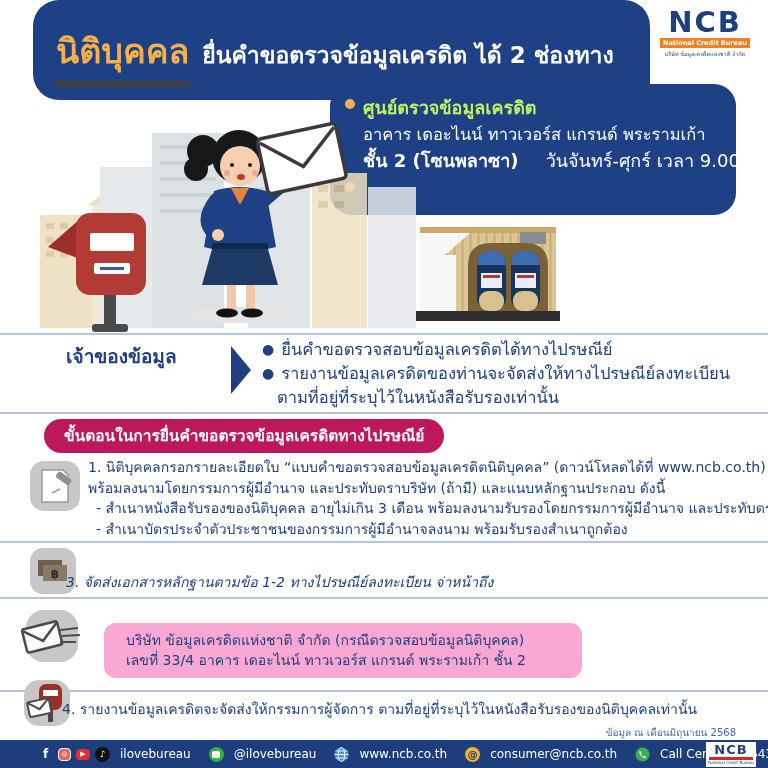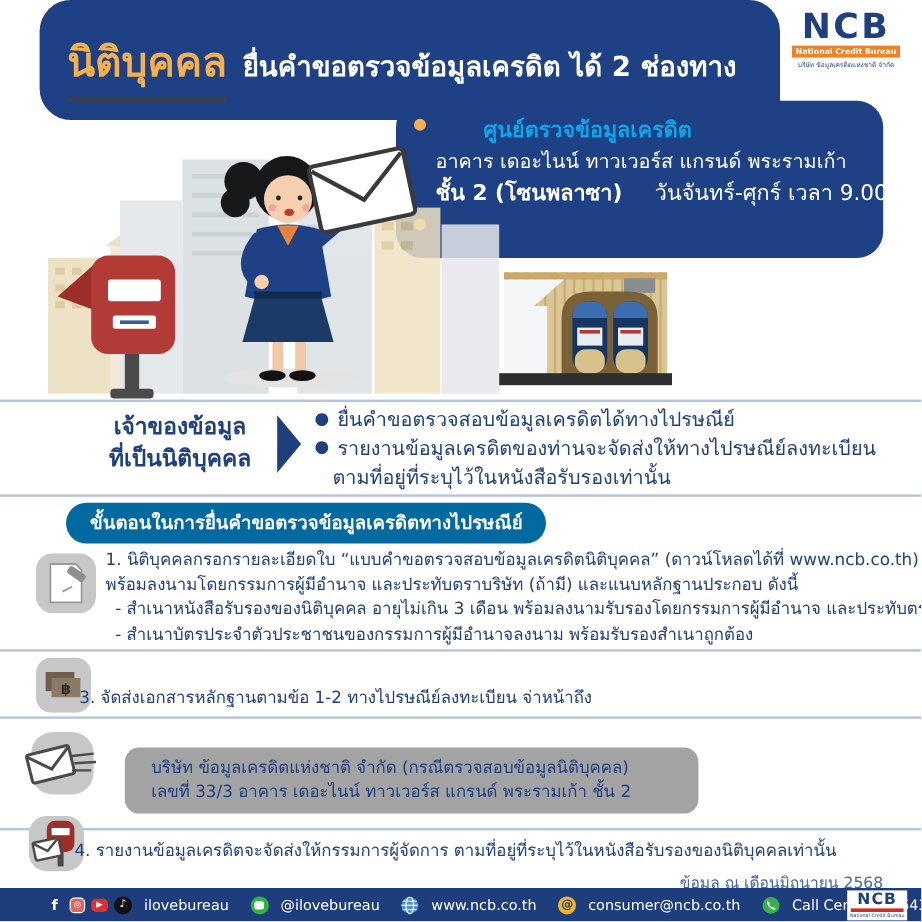--- a/index.html
+++ b/index.html
@@ -3,67 +3,67 @@
 <meta charset="utf-8">
 <style>
   html,body{margin:0;padding:0;}
   .page{position:relative;width:768px;height:768px;background:#fff;overflow:hidden;
         font-family:"DejaVu Sans","Liberation Sans",sans-serif;}
 
   
   .banner{position:absolute;left:33px;top:0;width:617px;height:100px;background:#1e4084;
           border-radius:26px 26px 0 26px;}
   .banner-title{position:absolute;left:56px;top:24px;display:flex;align-items:baseline;white-space:nowrap;}
-  .title-hl{color:#f3b04c;font-size:34px;font-weight:bold;border-bottom:4px solid #404040;padding-bottom:3px;}
+  .title-hl{color:#f3b04c;font-size:34px;font-weight:bold;border-bottom:6px solid #404040;padding-bottom:3px;}
   .title-rest{color:#ffffff;font-size:23px;font-weight:bold;margin-left:13px;}
 
   .logo-top{position:absolute;left:660px;top:8px;width:90px;text-align:center;}
   .logo-ncb{font-size:29px;font-weight:bold;color:#1f3f7f;letter-spacing:2px;line-height:1;}
   .logo-bar{background:#f08124;color:#fff;font-size:6.5px;font-weight:bold;padding:1px 0;margin-top:1px;}
   .logo-th{font-size:5.5px;color:#1f3f7f;margin-top:2px;}
 
   
   .channels{position:absolute;left:330px;top:84px;width:406px;height:131px;background:#1e4084;border-radius:22px;}
   .ch-dot{position:absolute;width:10px;height:10px;border-radius:50%;background:#f3b04c;}
-  .ch-t1{position:absolute;left:33px;top:9px;color:#0ea5e9;font-size:18px;font-weight:bold;margin-left:40px;}
+  .ch-t1{position:absolute;left:33px;top:9px;color:#bef264;font-size:18px;font-weight:bold;}
   .ch-l1{position:absolute;left:33px;top:37px;color:#fff;font-size:16.5px;}
   .ch-l2{position:absolute;left:33px;top:62px;color:#fff;white-space:nowrap;}
   .ch-l2 .big{font-size:18px;font-weight:bold;}
   .ch-l2 .small{font-size:18px;margin-left:22px;}
   .ch-t2{position:absolute;left:33px;top:92px;color:#fff;font-size:19px;font-weight:bold;margin-top:40px;}
 
   
   .hr{position:absolute;left:0;width:768px;height:2px;background:#b7c3da;}
 
   
-  .owner-label{position:absolute;left:66px;top:344px;width:168px;text-align:center;color:#1f3f7f;
+  .owner-label{position:absolute;left:66px;top:344px;width:168px;text-align:left;color:#1f3f7f;
                font-weight:bold;font-size:19px;line-height:1.35;}
   .owner-arrow{position:absolute;left:231px;top:346px;width:0;height:0;
                border-left:20px solid #1f3f7f;border-top:24px solid transparent;border-bottom:24px solid transparent;}
   .owner-bullets{position:absolute;left:262px;top:338px;color:#1f3f7f;font-size:16.5px;line-height:1.45;}
   .ob-row{display:flex;align-items:flex-start;}
   .ob-dot{font-size:14px;margin-right:7px;line-height:1.7;}
   .ob-indent{padding-left:15px;}
 
   
-  .steps-pill{position:absolute;left:55px;top:419px;background:#0369a1;color:#fff;font-size:15.5px;
+  .steps-pill{position:absolute;left:44px;top:419px;background:#be185d;color:#fff;font-size:15.5px;
               font-weight:bold;padding:4px 20px 5px;border-radius:17px;}
   .step-text{position:absolute;color:#1f3f7f;font-size:14px;line-height:1.47;white-space:nowrap;}
   .s1{left:88px;top:457px;}
   .s2{left:88px;top:547px;}
-  .s3t{left:66px;top:572px;}
+  .s3t{left:66px;top:572px;font-style:italic;}
   .s4{left:62px;top:699px;}
   .dash{padding-left:8px;}
-  .s3-box{position:absolute;left:104px;top:623px;width:456px;background:#a3a3a3;border-radius:12px;
+  .s3-box{position:absolute;left:104px;top:623px;width:456px;background:#f9a8d4;border-radius:12px;
           padding:7px 0 7px 22px;color:#1f3f7f;font-size:14px;line-height:1.45;}
 
   .step-icon{position:absolute;}
 
   
-  .note{position:absolute;right:32px;top:725px;font-size:13px;color:#4565ad;}
+  .note{position:absolute;right:32px;top:725px;font-size:10px;color:#4565ad;}
 
   
   .footer{position:absolute;left:0;top:740px;width:768px;height:28px;background:#1e3d7c;
           display:flex;align-items:center;padding-left:38px;box-sizing:border-box;color:#fff;font-size:12px;}
   .fgroup{display:flex;align-items:center;gap:5px;}
   .fi{width:15px;height:15px;border-radius:50%;display:inline-flex;align-items:center;justify-content:center;
       font-size:9px;font-weight:bold;color:#fff;flex:0 0 auto;}
   .fi-fb{background:transparent;font-size:12px;}
   .fi-ig{border-radius:4px;background:#e1655d;border:1px solid #fff;width:11px;height:11px;font-size:7px;}
   .fi-yt{border-radius:4px;background:#e02f2f;width:14px;height:11px;font-size:7px;}
@@ -213,21 +213,20 @@
   </svg>
 
   <div class="hr" style="top:333px;"></div>
   <div class="hr" style="top:412px;"></div>
   <div class="hr" style="top:541px;"></div>
   <div class="hr" style="top:597px;"></div>
   <div class="hr" style="top:690px;"></div>
 
   <div class="owner-label">
     <div>เจ้าของข้อมูล</div>
-    <div>ที่เป็นนิติบุคคล</div>
   </div>
   <div class="owner-arrow"></div>
   <div class="owner-bullets">
     <div class="ob-row">
       <span class="ob-dot">●</span>
       <span>ยื่นคำขอตรวจสอบข้อมูลเครดิตได้ทางไปรษณีย์</span>
     </div>
     <div class="ob-row">
       <span class="ob-dot">●</span>
       <span>รายงานข้อมูลเครดิตของท่านจะจัดส่งให้ทางไปรษณีย์ลงทะเบียน</span>
@@ -265,21 +264,21 @@
       <rect x="6" y="16" width="36" height="24" rx="2" fill="#ffffff" stroke="#4a4a4a" stroke-width="2.5"></rect>
       <polyline points="7,18 24,32 41,18" fill="none" stroke="#4a4a4a" stroke-width="2.5"></polyline>
     </g>
     <line x1="42" y1="22" x2="60" y2="20" stroke="#4a4a4a" stroke-width="2"></line>
     <line x1="44" y1="28" x2="62" y2="27" stroke="#4a4a4a" stroke-width="2"></line>
     <line x1="42" y1="34" x2="58" y2="34" stroke="#4a4a4a" stroke-width="2"></line>
   </svg>
   <div class="step-text s3t">3. จัดส่งเอกสารหลักฐานตามข้อ 1-2 ทางไปรษณีย์ลงทะเบียน จ่าหน้าถึง</div>
   <div class="s3-box">
     <div>บริษัท ข้อมูลเครดิตแห่งชาติ จำกัด (กรณีตรวจสอบข้อมูลนิติบุคคล)</div>
-    <div>เลขที่ 33/3 อาคาร เดอะไนน์ ทาวเวอร์ส แกรนด์ พระรามเก้า ชั้น 2</div>
+    <div>เลขที่ 33/4 อาคาร เดอะไนน์ ทาวเวอร์ส แกรนด์ พระรามเก้า ชั้น 2</div>
   </div>
 
   <svg class="step-icon" style="left:22px;top:676px;" width="50" height="52" viewBox="0 0 50 52">
     <rect x="2" y="4" width="46" height="46" rx="15" fill="#c7c7c7"></rect>
     <rect x="26" y="30" width="5" height="16" fill="#4a4a4a"></rect>
     <rect x="17" y="8" width="23" height="26" rx="7" fill="#9c2f2a"></rect>
     <rect x="21" y="14" width="15" height="6" fill="#ffffff"></rect>
     <g transform="rotate(-12 18 30)">
       <rect x="6" y="24" width="22" height="15" rx="1.5" fill="#ffffff" stroke="#4a4a4a" stroke-width="2"></rect>
       <polyline points="7,25 17,33 27,25" fill="none" stroke="#4a4a4a" stroke-width="2"></polyline>

